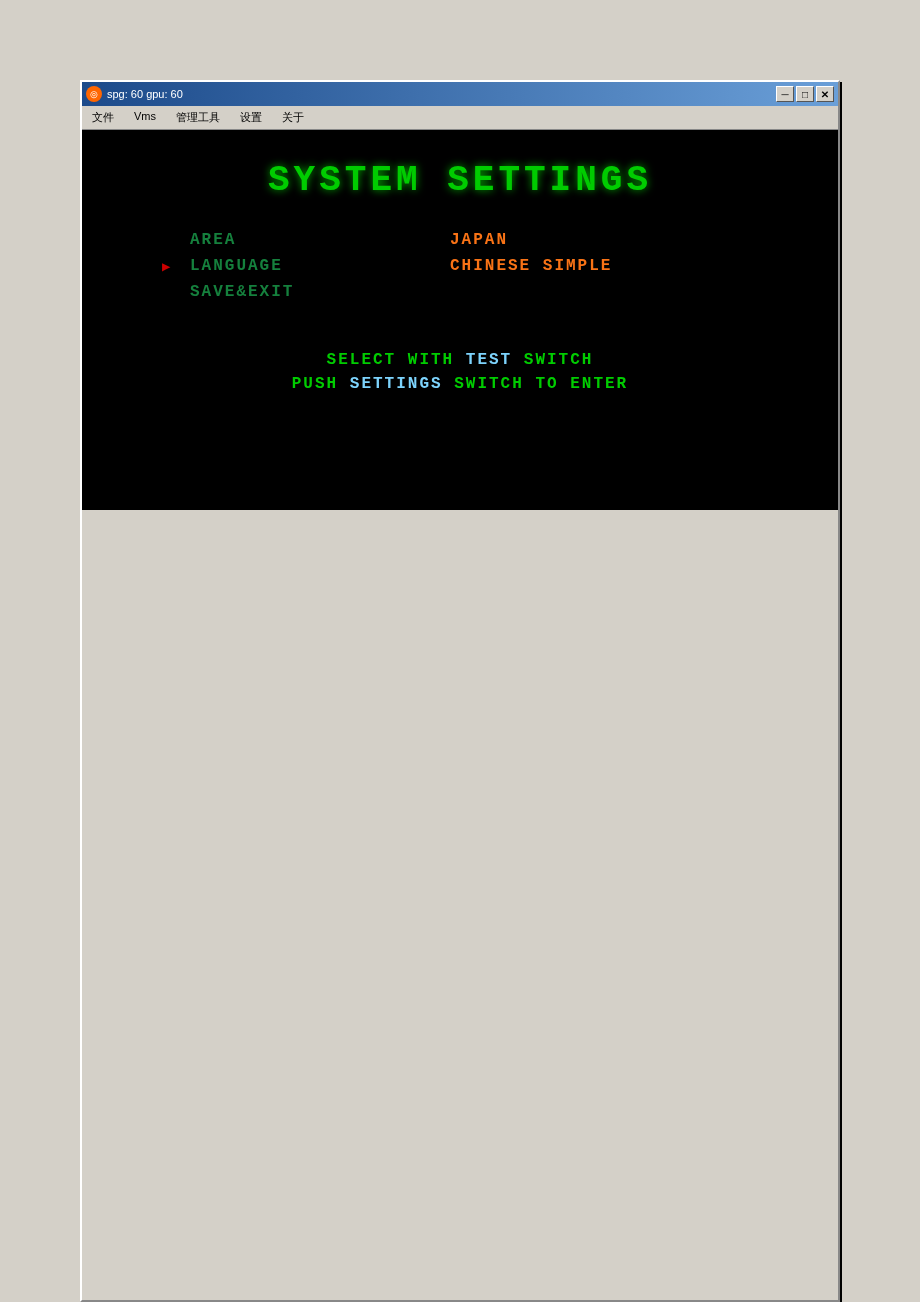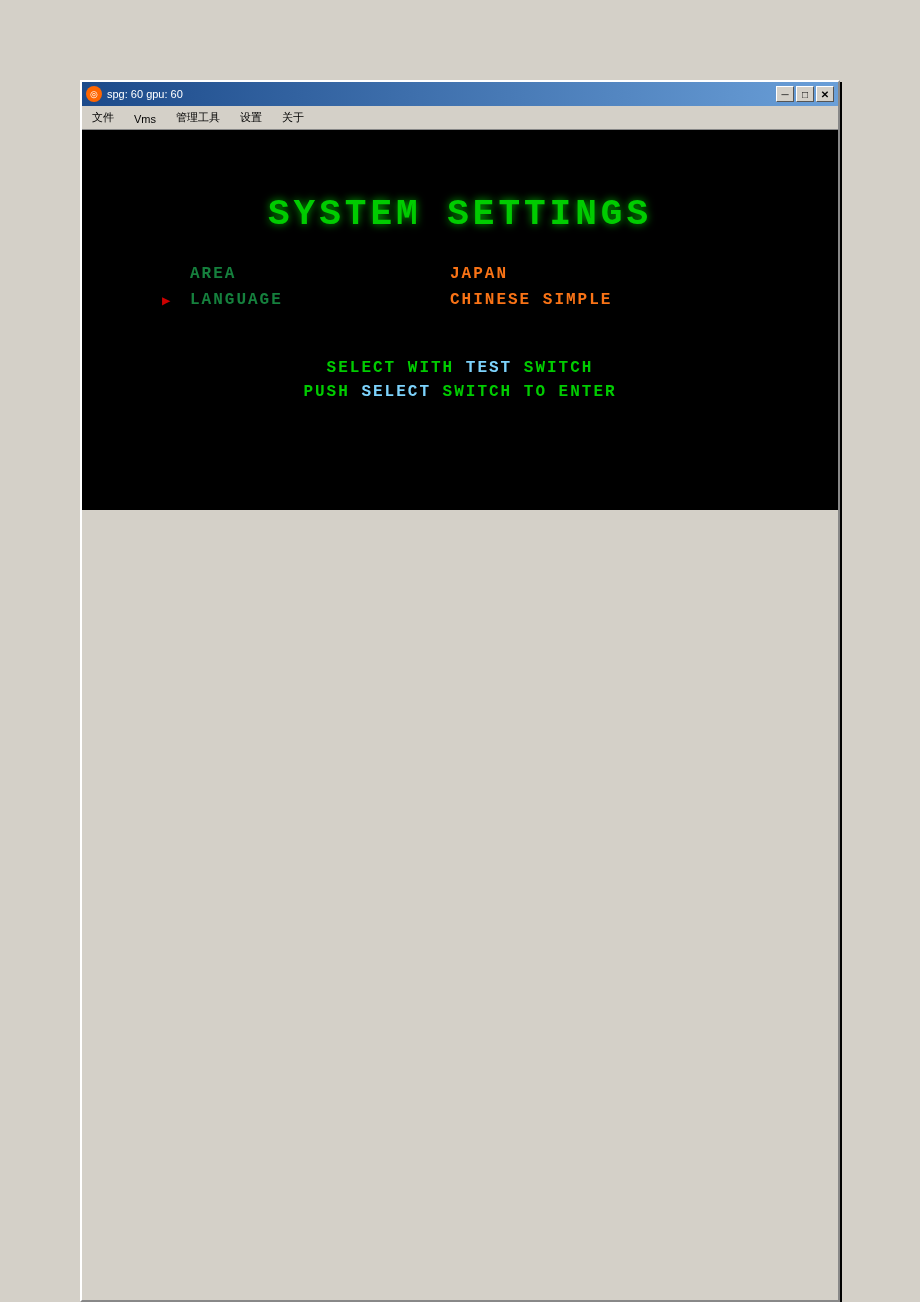--- a/index.html
+++ b/index.html
@@ -87,21 +87,20 @@
     .title-btn.close {
       background: #d4d0c8;
     }
 
     .menu-bar {
       background: #d4d0c8;
       padding: 2px 4px;
       display: flex;
       gap: 8px;
       border-bottom: 1px solid #888;
-      align-items: flex-end;
     }
 
     .menu-item {
       padding: 2px 6px;
       font-size: 11px;
       color: #000;
       cursor: pointer;
     }
 
     .game-screen {
@@ -113,21 +112,20 @@
 
     .screen-title {
       text-align: center;
       font-family: 'Courier New', monospace;
       font-size: 36px;
       font-weight: bold;
       color: #00cc00;
       letter-spacing: 4px;
       margin-bottom: 30px;
       text-shadow: 0 0 8px #00aa00;
-      margin-top: 34px;
     }
 
     .settings-table {
       margin-left: 40px;
       margin-bottom: 30px;
     }
 
     .settings-row {
       display: flex;
       align-items: center;
@@ -225,26 +223,31 @@
 
         <div class="settings-row">
           <span class="row-arrow">▶</span>
           <span class="row-label">LANGUAGE</span>
           <span class="row-value">CHINESE SIMPLE</span>
         </div>
 
 
 
 
+        <div class="settings-row">
+          <span class="row-arrow">&nbsp;</span>
+          <span class="row-label">SAVE&amp;EXIT</span>
+          <span class="row-value"></span>
+        </div>
       </div>
 
       <div class="bottom-instructions">
         <div class="instr-line">
           <span>SELECT WITH </span><span class="instr-highlight-red">TEST</span><span> SWITCH</span>
         </div>
         <div class="instr-line">
-          <span>PUSH </span><span class="instr-highlight-red">SELECT</span><span> SWITCH TO ENTER</span>
+          <span>PUSH </span><span class="instr-highlight-red">SETTINGS</span><span> SWITCH TO ENTER</span>
         </div>
       </div>
 
     </div>
   </div>
 </div>
 
 </body></html>

